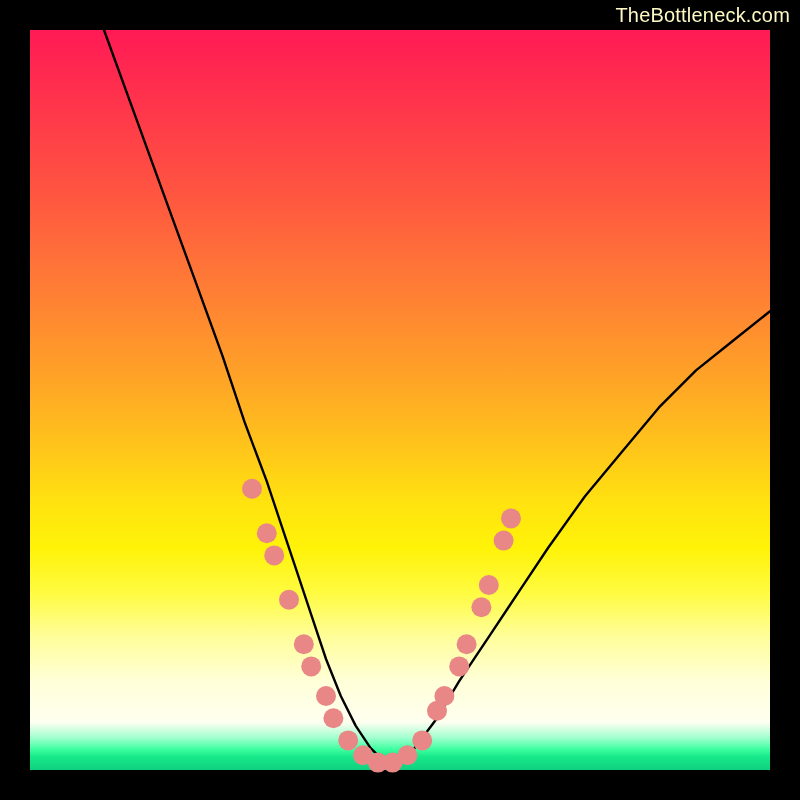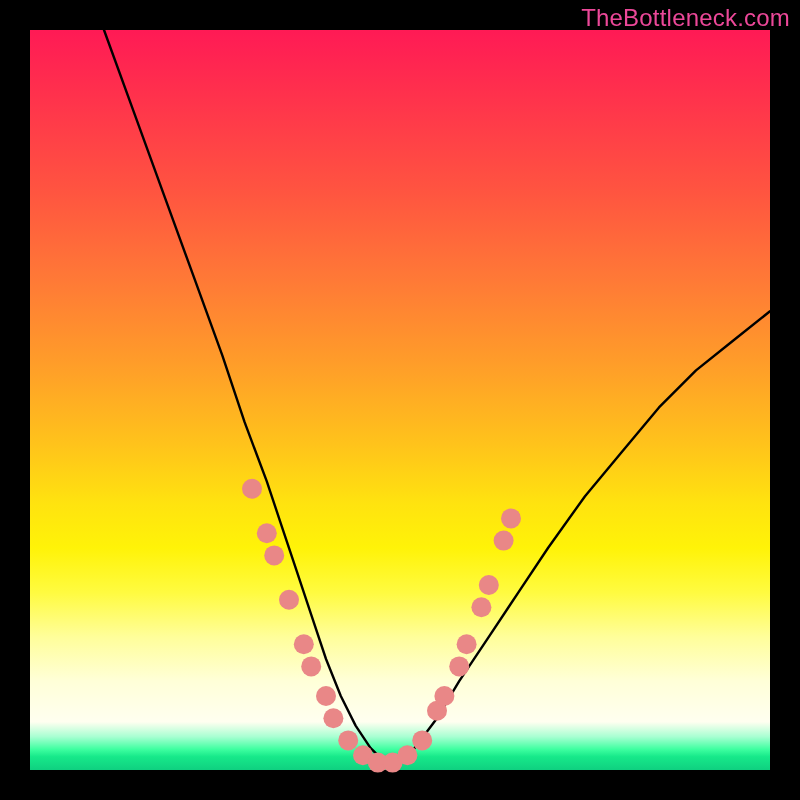--- a/index.html
+++ b/index.html
@@ -51,22 +51,22 @@
     left: 0;
     top: 0;
     width: 740px;
     height: 740px;
     overflow: visible;
   }
   .watermark {
     position: absolute;
     top: 4px;
     right: 10px;
-    color: #ec4899;
-    font-size: 24px;
+    color: #fef9c3;
+    font-size: 20px;
     font-weight: 400;
     letter-spacing: 0.2px;
     user-select: none;
   }
 </style>
 </head>
 <body>
 
 <div class="frame">
 

